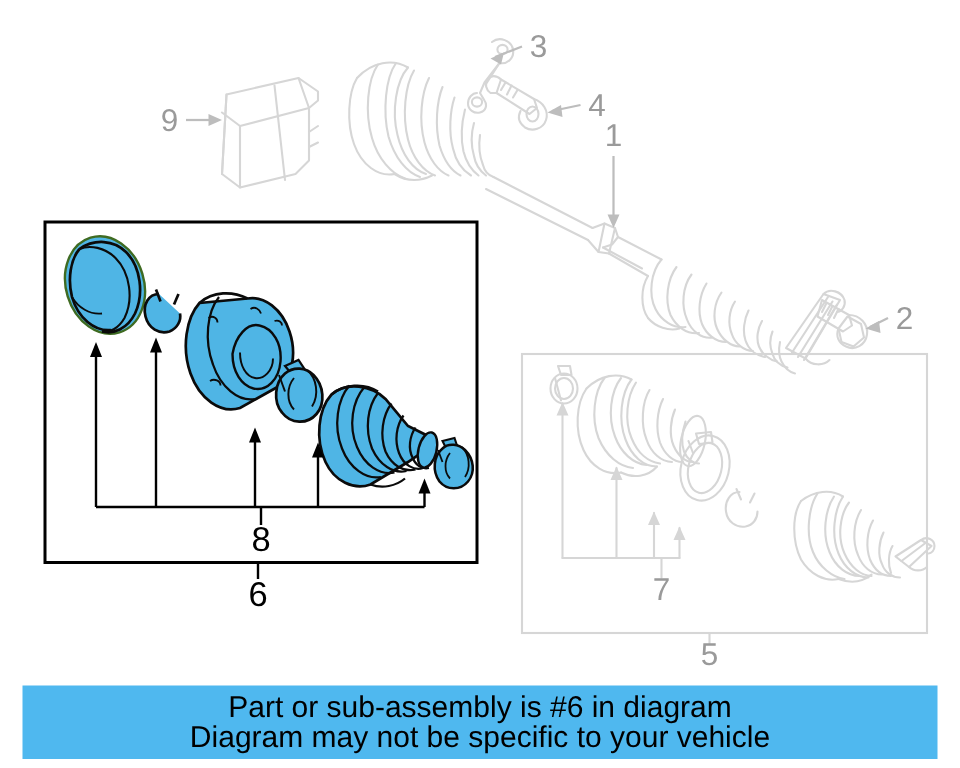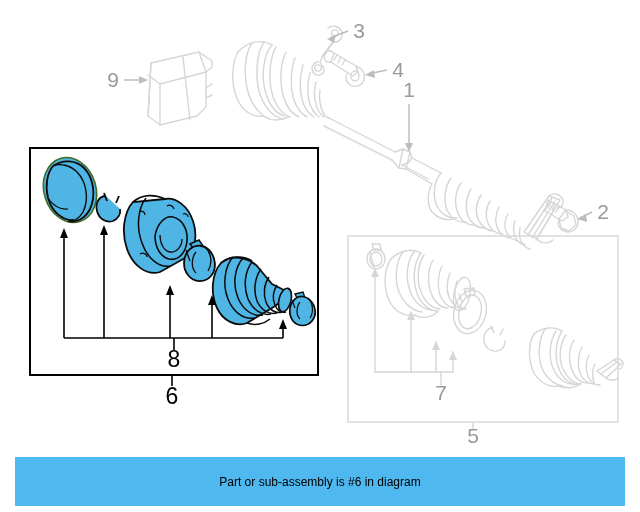--- a/index.html
+++ b/index.html
@@ -44,21 +44,21 @@
     height: 49px;
     background: #4fb8ef;
     display: flex;
     flex-direction: column;
     align-items: center;
     justify-content: center;
     box-sizing: border-box;
   }
   .banner-line {
     font-family: "Liberation Sans", sans-serif;
-    font-size: 12px;
+    font-size: 20px;
     line-height: 20px;
     color: #000000;
     text-align: right;
     white-space: nowrap;
   }
 </style>
 </head>
 <body>
 
 <div id="diagram-root">
@@ -348,15 +348,16 @@
     <text class="callout-num" x="113" y="87" text-anchor="middle">9</text>
     <text class="callout-num" x="359" y="38" text-anchor="middle">3</text>
     <text class="callout-num" x="398" y="77" text-anchor="middle">4</text>
     <text class="callout-num" x="409" y="97" text-anchor="middle">1</text>
     <text class="callout-num" x="603" y="219" text-anchor="middle">2</text>
 
   </svg>
 
   <div class="banner">
     <div class="banner-line">Part or sub-assembly is #6 in diagram</div>
+    <div class="banner-line">Diagram may not be specific to your vehicle</div>
   </div>
 
 </div>
 
 </body></html>

